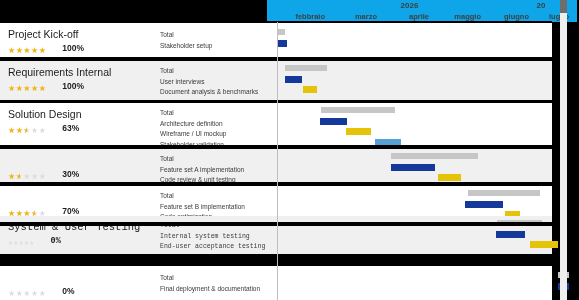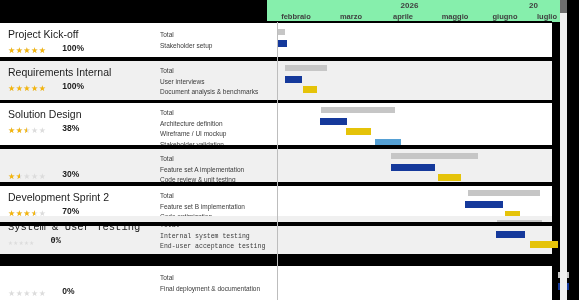--- a/index.html
+++ b/index.html
@@ -4,26 +4,26 @@
 <style>
   html,body{margin:0;padding:0;background:#000;}
   body{width:579px;height:300px;overflow:hidden;
        font-family:"Liberation Sans","DejaVu Sans",sans-serif;
        -webkit-font-smoothing:antialiased;}
 
   #app{position:relative;width:579px;height:300px;background:#000;}
 
   
   .hdr-left{position:absolute;left:0;top:0;width:267px;height:22px;background:#000;}
-  .hdr-right{position:absolute;left:267px;top:0;width:293px;height:22px;background:#86efac;}
+  .hdr-right{position:absolute;left:267px;top:0;width:293px;height:22px;background:#0ea5e9;padding-left:17px;}
   .hdr-year{position:absolute;top:1px;height:10px;line-height:10px;
             font-size:8px;font-weight:bold;color:#404040;text-align:center;}
   .hdr-months{position:absolute;left:0;top:11px;width:100%;height:11px;}
   .hdr-month{position:absolute;top:0;height:11px;line-height:11px;
-             font-size:7.5px;font-weight:bold;color:#404040;text-align:center;}
+             font-size:7.5px;font-weight:bold;color:#404040;text-align:right;}
   .hdr-underline{position:absolute;left:267px;top:21px;width:285px;height:1px;background:#000;}
 
   
   .scroll-track{position:absolute;right:12px;top:0;width:7px;height:300px;background:#efefef;}
   .scroll-corner{position:absolute;right:12px;top:0;width:7px;height:13px;background:#6e6e6e;}
 
   
   .row{position:absolute;left:0;width:560px;}
   .row .leftcell{position:absolute;left:0;top:0;width:267px;height:100%;box-sizing:border-box;}
   .row .rightcell{position:absolute;left:267px;top:0;width:285px;height:100%;}
@@ -54,21 +54,21 @@
   .bar.lblue{background:#55a0d4;}
 </style>
 </head>
 <body>
 
 <div id="app">
 
   <div class="hdr-left"></div>
   <div class="hdr-right">
     <div class="hdr-year" style="left:0;width:285px;">2026</div>
-    <div class="hdr-year" style="left:262px;width:24px;text-align:left;">20</div>
+    <div class="hdr-year" style="left:262px;width:24px;text-align:center;">20</div>
     <div class="hdr-months">
       <div class="hdr-month" style="left:0px;width:58px;">febbraio</div>
       <div class="hdr-month" style="left:58px;width:52px;">marzo</div>
       <div class="hdr-month" style="left:110px;width:52px;">aprile</div>
       <div class="hdr-month" style="left:162px;width:52px;">maggio</div>
       <div class="hdr-month" style="left:214px;width:48px;">giugno</div>
       <div class="hdr-month" style="left:258px;width:44px;">luglio</div>
     </div>
   </div>
   <div class="hdr-underline"></div>
@@ -100,21 +100,21 @@
         </div>
         <div class="rightcell">
           <div class="bar summary" style="left: 18.25px; width: 41.25px; top: 4px;"></div>
           <div class="bar blue" style="left: 18.25px; width: 16.5px; top: 14.5px;"></div>
           <div class="bar gold" style="left: 36.125px; width: 13.75px; top: 25px;"></div>
         </div>
       </div>
       <div class="row white" style="top: 103px; height: 44px;">
         <div class="leftcell">
           <div class="task-title" style="top: 5px;">Solution Design</div>
-          <div class="task-meta" style="top: 20px;"><span class="stars">★★★★★<span class="fill" style="width: 50%;">★★★★★</span></span><span class="pct">38%</span></div>
+          <div class="task-meta" style="top: 20px;"><span class="stars">★★★★★<span class="fill" style="width: 50%;">★★★★★</span></span><span class="pct">63%</span></div>
           <div class="sublist">
             <div class="subitem" style="top: 5px;">Total</div>
             <div class="subitem" style="top: 15.5px;">Architecture definition</div>
             <div class="subitem" style="top: 26px;">Wireframe / UI mockup</div>
             <div class="subitem" style="top: 36.5px;">Stakeholder validation</div>
           </div>
         </div>
         <div class="rightcell">
           <div class="bar summary" style="left: 54px; width: 74.25px; top: 4px;"></div>
           <div class="bar blue" style="left: 52.625px; width: 27.5px; top: 14.5px;"></div>
@@ -134,21 +134,20 @@
         </div>
         <div class="rightcell">
           <div class="bar summary" style="left: 124.125px; width: 86.625px; top: 4px;"></div>
           <div class="bar blue" style="left: 124.125px; width: 44px; top: 14.5px;"></div>
           <div class="bar gold" style="left: 170.875px; width: 23.375px; top: 25px;"></div>
           <div class="bar lblue" style="left: 199.75px; width: 17.875px; top: 35.5px;"></div>
         </div>
       </div>
       <div class="row white" style="top: 186px; height: 44px;">
         <div class="leftcell">
-          <div class="task-title" style="top: 5px;">Development Sprint 2</div>
           <div class="task-meta" style="top: 20px;"><span class="stars">★★★★★<span class="fill" style="width: 70%;">★★★★★</span></span><span class="pct">70%</span></div>
           <div class="sublist">
             <div class="subitem" style="top: 5px;">Total</div>
             <div class="subitem" style="top: 15.5px;">Feature set B implementation</div>
             <div class="subitem" style="top: 26px;">Code optimization</div>
             <div class="subitem" style="top: 36.5px;">Integration testing</div>
           </div>
         </div>
         <div class="rightcell">
           <div class="bar summary" style="left: 201.125px; width: 71.5px; top: 4px;"></div>

